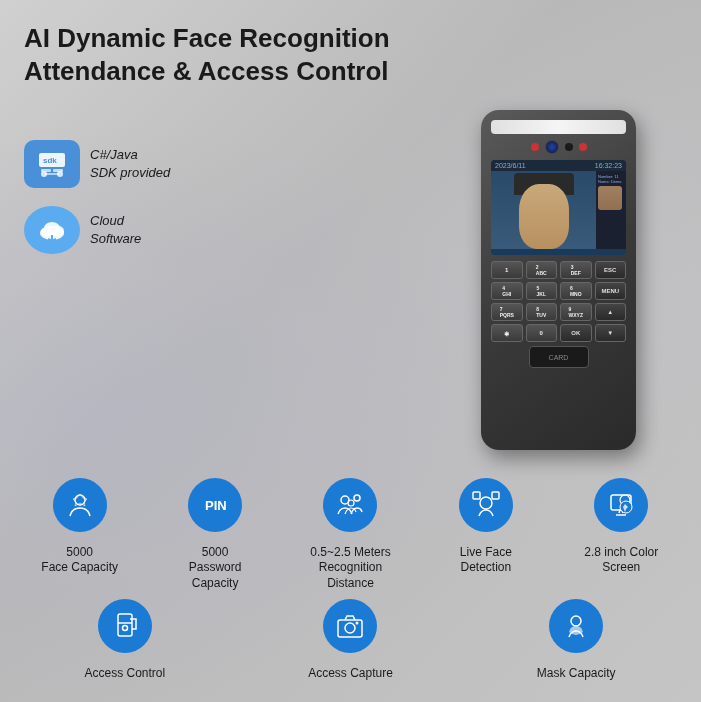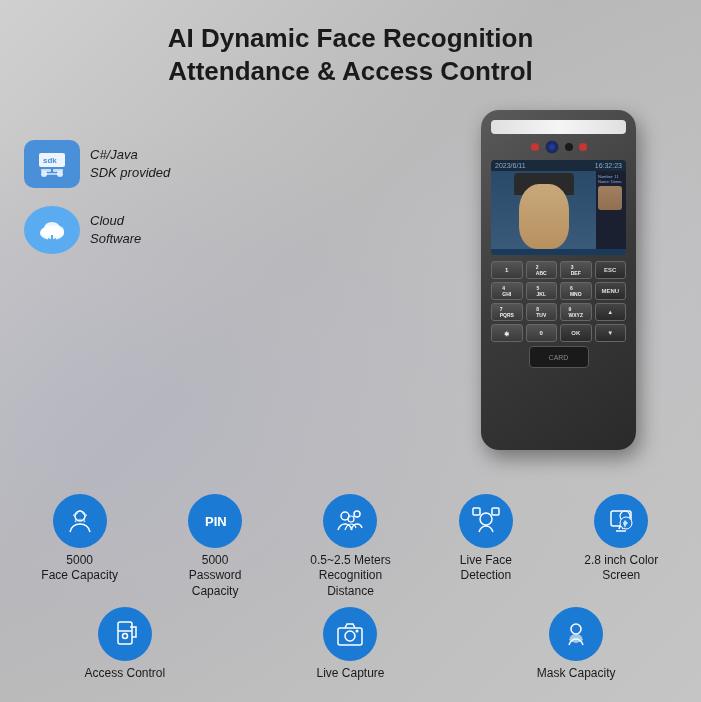--- a/index.html
+++ b/index.html
@@ -27,21 +27,20 @@
       background: 
         radial-gradient(ellipse at 15% 60%, rgba(180,180,200,0.5) 0%, transparent 50%),
         radial-gradient(ellipse at 80% 40%, rgba(200,200,210,0.3) 0%, transparent 50%);
     }
 
     
     .header {
       position: relative;
       z-index: 2;
       padding: 22px 24px 10px 24px;
-      text-align: center;
     }
 
     .main-title {
       font-size: 26px;
       font-weight: 700;
       color: #1a1a1a;
       line-height: 1.25;
     }
 
     
@@ -262,21 +261,21 @@
       justify-content: space-around;
       align-items: flex-start;
       gap: 8px;
       margin-bottom: 8px;
     }
 
     .feat-item {
       display: flex;
       flex-direction: column;
       align-items: center;
-      gap: 5px;
+      gap: 13px;
       width: 100px;
     }
 
     .feat-circle {
       width: 54px;
       height: 54px;
       border-radius: 50%;
       background: #1a7ad4;
       display: flex;
       align-items: center;
@@ -509,21 +508,21 @@
 
       <div class="feat-item">
         <div class="feat-circle">
           <svg width="30" height="30" viewBox="0 0 30 30">
             <rect x="3" y="9" width="24" height="17" rx="2" fill="none" stroke="white" stroke-width="1.5"></rect>
             <circle cx="15" cy="17" r="5" fill="none" stroke="white" stroke-width="1.5"></circle>
             <path d="M10 9 L12 5 L18 5 L20 9" fill="none" stroke="white" stroke-width="1.5"></path>
             <circle cx="22" cy="12" r="1.5" fill="white"></circle>
           </svg>
         </div>
-        <div class="feat-label">Live Capture</div>
+        <div class="feat-label">Access Capture</div>
       </div>
 
       <div class="feat-item">
         <div class="feat-circle">
           <svg width="30" height="30" viewBox="0 0 30 30">
             <circle cx="15" cy="10" r="5" fill="none" stroke="white" stroke-width="1.5"></circle>
             <path d="M8 26 Q10 20 15 20 Q20 20 22 26" fill="none" stroke="white" stroke-width="1.5"></path>
             <path d="M8 21 Q9 17 11 16 Q13 15 15 15 Q17 15 19 16 Q21 17 22 21 Q18 24 15 24 Q12 24 8 21Z" fill="white" opacity="0.6"></path>
           </svg>
         </div>

